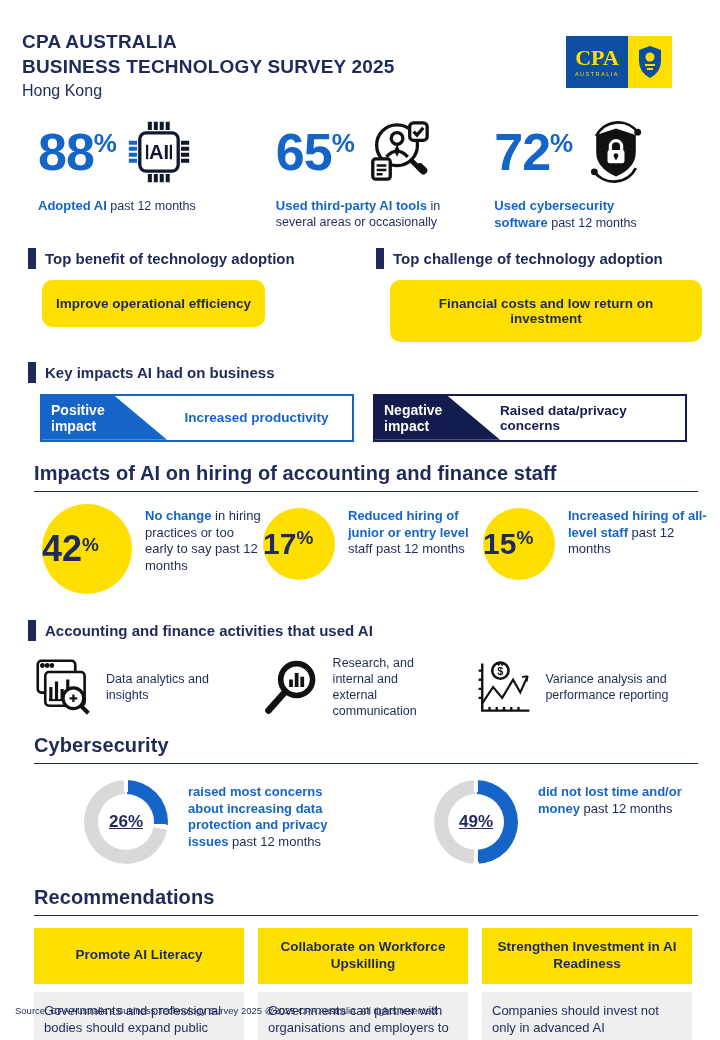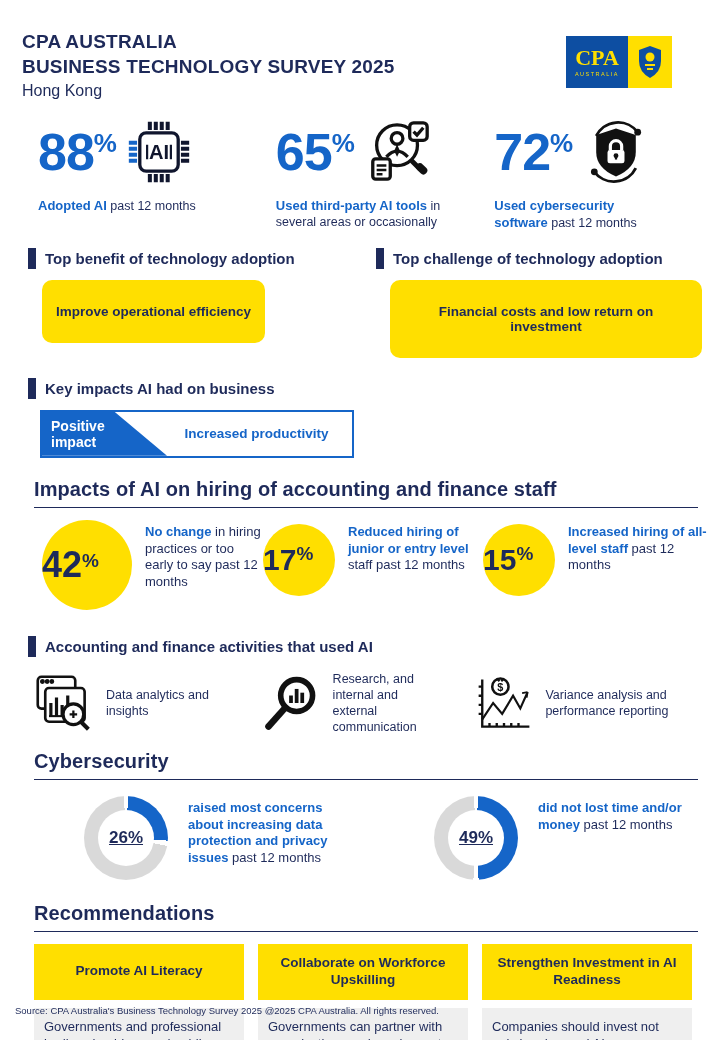--- a/index.html
+++ b/index.html
@@ -32,21 +32,21 @@
   .stat-label .b{color:var(--blue);font-weight:bold;font-size:13px;}
   .s2w{width:190px;} .s3w{width:165px;}
 
   
   .two-col{display:flex;margin-top:16px;padding-left:10px;gap:22px;}
   .col-l{width:330px;} .col-r{width:330px;}
   .section-head{display:flex;align-items:center;gap:9px;}
   .head-bar{width:8px;height:21px;background:var(--navy);flex:none;}
   .section-head h3{font-size:15px;font-weight:bold;color:var(--navy);}
   .pill{background:var(--yellow);border-radius:10px;color:var(--navy);font-weight:bold;
-        font-size:13.5px;text-align:center;padding:24px 14px;margin:11px 0 0 14px;display:inline-block;}
+        font-size:13.5px;text-align:center;padding:16px 14px;margin:11px 0 0 14px;display:inline-block;}
 
   
   .impacts{margin-top:20px;padding-left:10px;}
   .banners{display:flex;gap:19px;margin-top:11px;margin-left:12px;}
   .banner{width:314px;height:48px;border:2px solid var(--blue);display:flex;background:#fff;}
   .banner.neg{border-color:var(--dark-navy);}
   .banner-label{width:125px;flex:none;background:var(--blue);color:#fff;font-weight:bold;font-size:14px;
     line-height:1.15;display:flex;align-items:center;padding:4px 44px 4px 9px;
     clip-path:polygon(0 0,58% 0,100% 100%,0 100%);}
   .banner.neg .banner-label{background:var(--dark-navy);}
@@ -215,20 +215,24 @@
   <div class="impacts">
     <div class="section-head">
       <div class="head-bar"></div>
       <h3>Key impacts AI had on business</h3>
     </div>
     <div class="banners">
       <div class="banner">
         <div class="banner-label">Positive impact</div>
         <div class="banner-value">Increased productivity</div>
       </div>
+      <div class="banner neg">
+        <div class="banner-label">Negative impact</div>
+        <div class="banner-value">Raised data/privacy concerns</div>
+      </div>
     </div>
   </div>
 
   <div class="big-section">
     <h2>Impacts of AI on hiring of accounting and finance staff</h2>
   </div>
   <div class="hiring-row">
     <div class="hire h1">
       <div class="ycircle yc-lg">
         <span class="yc-num"><span>42</span><span class="yc-pct">%</span></span>

